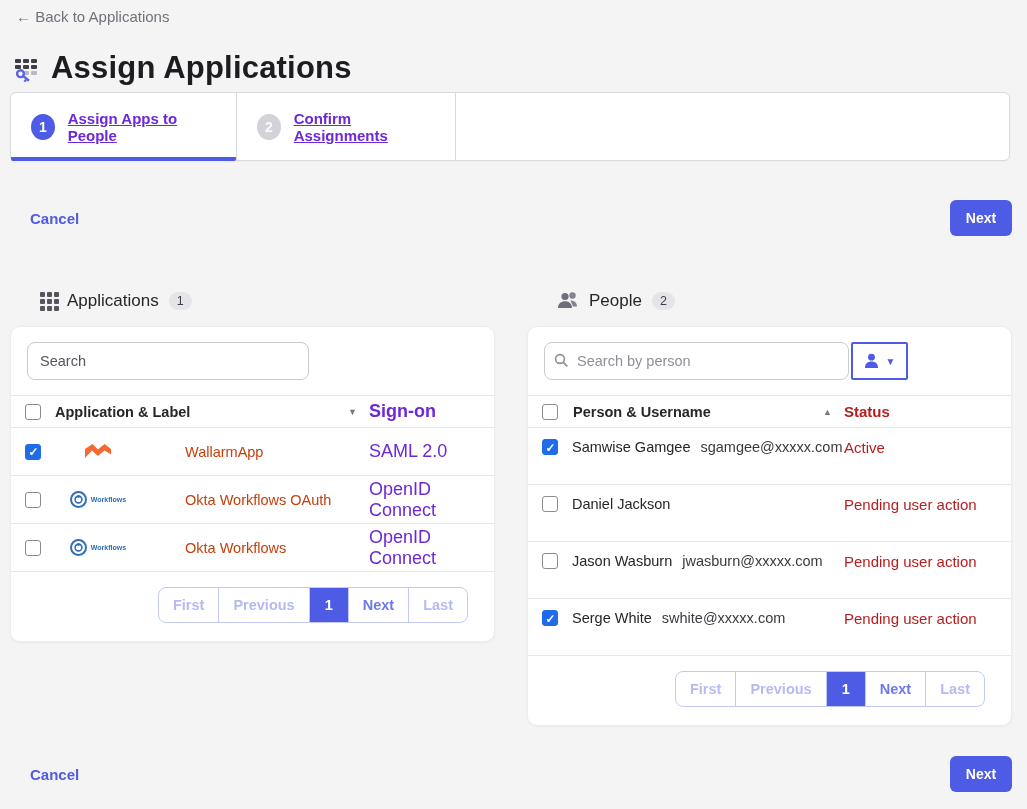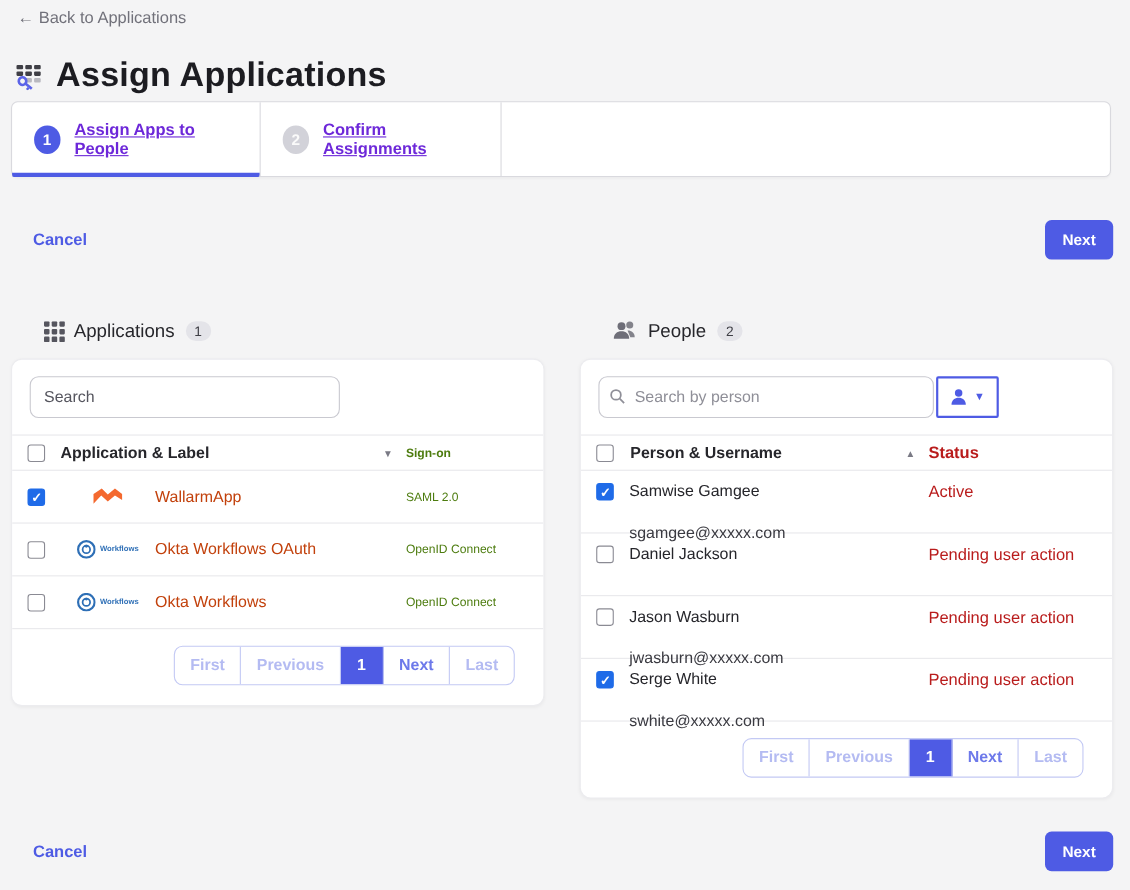--- a/index.html
+++ b/index.html
@@ -116,39 +116,39 @@
     border:1.5px solid #8a8a93; background:#fff; position:relative; flex:none;
   }
   .checkbox.checked { background:#1f6be8; border-color:#1f6be8; }
   .checkbox.checked::after {
     content:"✓"; position:absolute; left:2.5px; top:0.5px;
     color:#fff; font-size:12px; font-weight:700;
   }
   .sort-arrow { color:#7a7a85; font-size:9px; margin-left:auto; margin-right:12px; }
 
   
-  .app-main-col { flex:1; display:flex; align-items:center; }
-  .signon-col { width:125px; font-size:11px; color:#4d7c0f; flex:none; }
+  .app-main-col { flex:1; display:flex; align-items:center;gap:44px; }
+  .signon-col { width:125px; font-size:18px; color:#6d28d9; flex:none; }
   .app-row {
     display:flex; align-items:center; height:48px;
     border-bottom:1px solid #e8e8ec; font-size:14.5px;
   }
   .app-logo-cell { width:86px; display:flex; align-items:center; justify-content:center; flex:none; }
   .app-name { color:#c2410c; }
   .wf-logo { display:flex; align-items:center; gap:4px; }
   .wf-text { font-size:7px; font-weight:700; color:#2e6fb6; }
 
   
   .person-main-col { flex:1; display:flex; align-items:center; padding-left:1px; }
   .status-col { width:167px; font-size:15px; color:#b91c1c; flex:none; }
   .person-row {
     display:flex; align-items:flex-start; height:57px;
     border-bottom:1px solid #e8e8ec; font-size:14.5px; padding-top:11px;
   }
-  .person-lines { flex:1; display:flex; flex-direction:column; gap:22px; }
+  .person-lines { flex:1; display:flex; flex-direction:row; gap:10px; }
   .person-name { color:#26262b; }
   .person-email { color:#3a3a41; }
 
   
   .pag-row { display:flex; justify-content:flex-end; padding:15px 26px 18px 16px; }
   .pagination {
     display:flex; height:36px; border:1px solid #c3c9f4; border-radius:8px;
     overflow:hidden; background:#fff;
   }
   .pag-btn {

